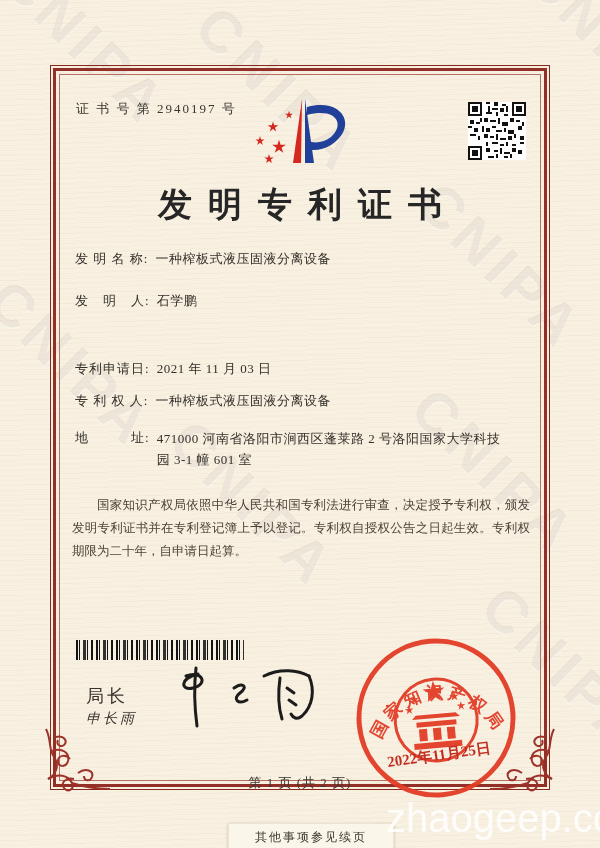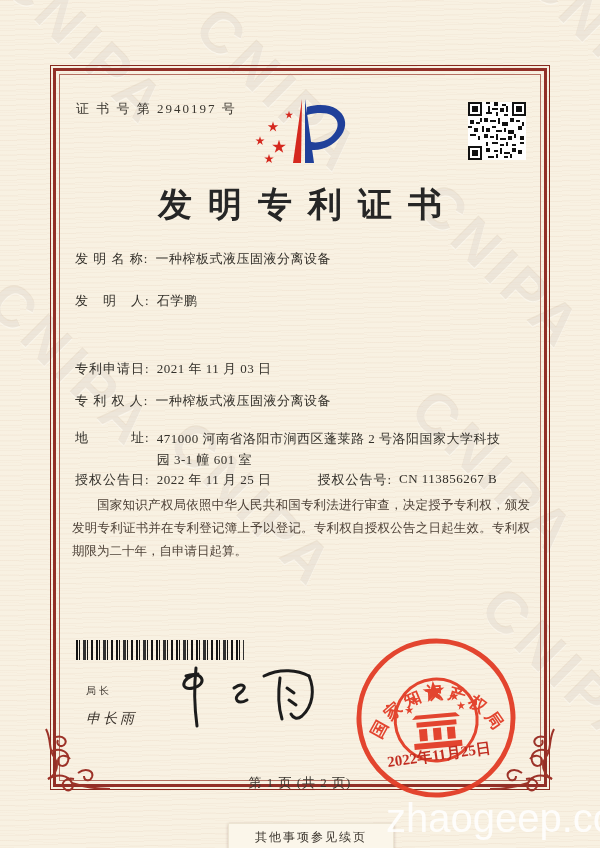--- a/index.html
+++ b/index.html
@@ -40,21 +40,21 @@
     font-size:12.5px; line-height:1.85; color:#4e4238; text-align:justify;
   }
   .paras p{margin:0; text-indent:2em;font-family:Liberation Serif, serif;}
   .barcode{
     position:absolute; left:76px; top:640px; width:168px; height:20px;
     background:repeating-linear-gradient(90deg,
       #141414 0 2px, transparent 2px 3px, #141414 3px 4px, transparent 4px 7px,
       #303030 7px 10px, transparent 10px 11px, #141414 11px 12px, transparent 12px 15px,
       #141414 15px 17px, transparent 17px 20px);
   }
-  .sig-pos{position:absolute; left:86px; top:684px; font-size:10px; letter-spacing:3px; color:#3a332c;}
+  .sig-pos{position:absolute; left:86px; top:684px; font-size:18px; letter-spacing:3px; color:#3a332c;}
   .sig-name{position:absolute; left:86px; top:710px; font-size:14px; letter-spacing:3px; color:#3a332c;font-style:italic;}
   .sig-svg{position:absolute; left:168px; top:658px; width:160px; height:78;}
   .page-no{position:absolute; left:0; right:0; top:774px; text-align:center; font-size:13px; letter-spacing:1px; color:#3a362f;}
   .ornament{position:absolute; width:70px; height:66px; z-index:12;}
   .orn-left{left:42px; top:727px;}
   .orn-right{left:488px; top:727px; transform:scaleX(-1);}
   .seal{position:absolute; left:352px; top:634px; width:168px; height:168px; z-index:40; transform:rotate(-5deg); opacity:0.95;}
   .tab{
     position:absolute; left:228px; top:799px; width:164px; height:27px; z-index:15;
     background:#fbf6ea; border:1px solid #ece4d2; box-shadow:0 1px 3px rgba(90,40,30,0.25);
@@ -189,27 +189,20 @@
       <span class="fvalue">2021 年 11 月 03 日</span>
     </div>
     <div class="row" style="top:392px">
       <span class="flabel">专 利 权 人:</span>
       <span class="fvalue">一种榨板式液压固液分离设备</span>
     </div>
     <div class="row" style="top:429px">
       <span class="flabel">地　　　址:</span>
       <span class="fvalue addr-val">471000 河南省洛阳市涧西区蓬莱路 2 号洛阳国家大学科技园 3-1 幢 601 室</span>
     </div>
-    <div class="row" style="top:471px">
-      <span class="flabel">授权公告日:</span>
-      <span class="fvalue">2022 年 11 月 25 日</span>
-      <span class="pairgap"></span>
-      <span class="flabel">授权公告号:</span>
-      <span class="fvalue">CN 113856267 B</span>
-    </div>
 
     <div class="paras">
       <p>国家知识产权局依照中华人民共和国专利法进行审查，决定授予专利权，颁发发明专利证书并在专利登记簿上予以登记。专利权自授权公告之日起生效。专利权期限为二十年，自申请日起算。</p>
     </div>
 
     <div class="barcode"></div>
 
     <div class="sig-pos">局长</div>
     <div class="sig-name">申长雨</div>
     <svg class="sig-svg" viewBox="0 0 160 78" fill="none" stroke="#1c1c1c" stroke-width="3" stroke-linecap="round">

